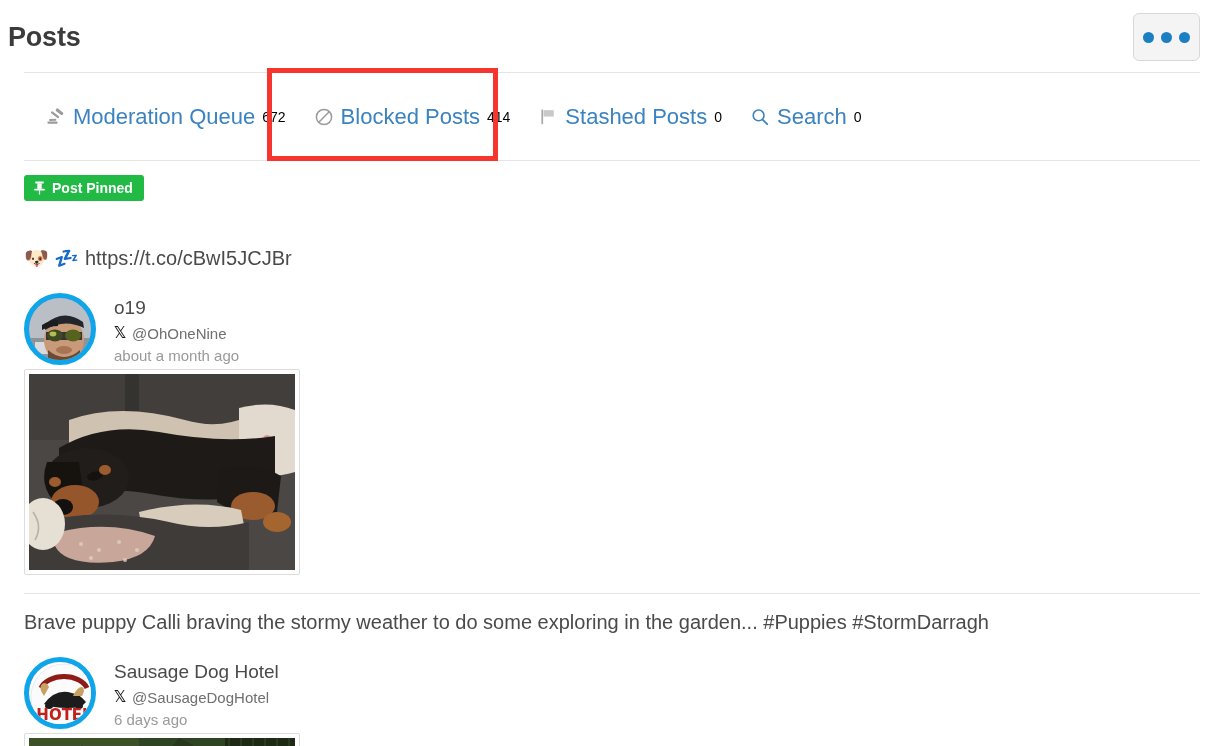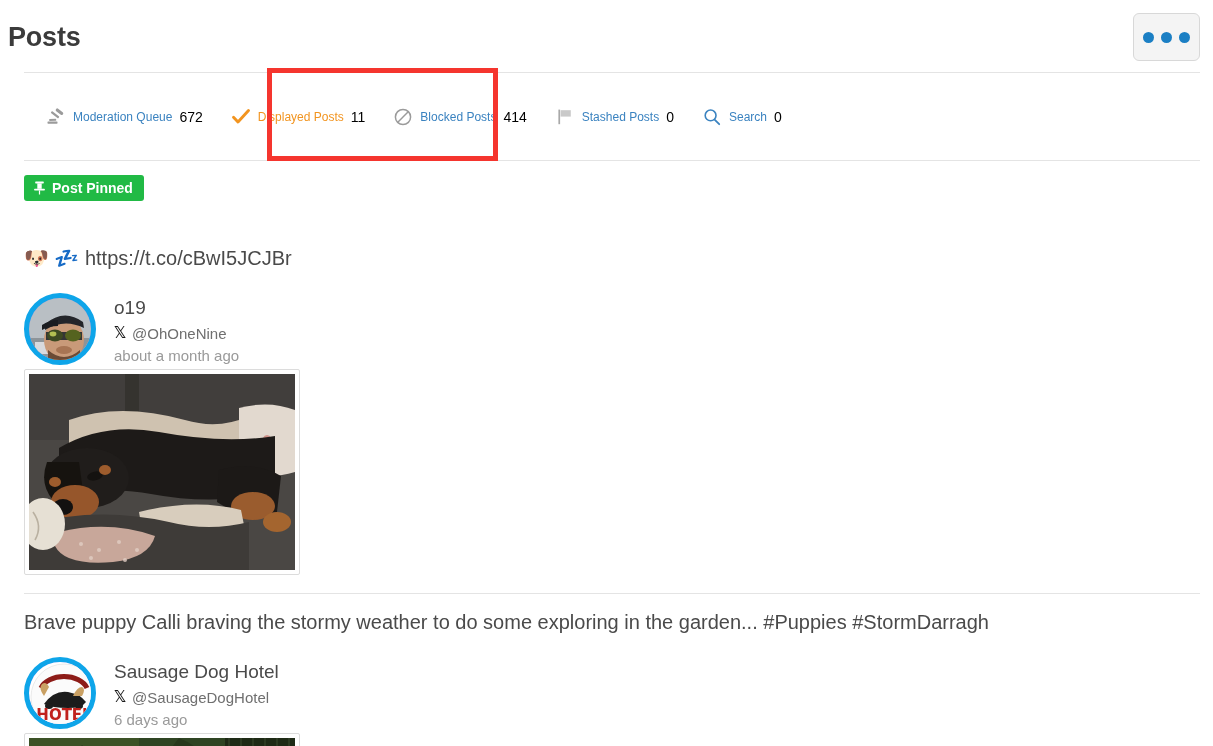--- a/index.html
+++ b/index.html
@@ -67,21 +67,21 @@
   }
   .tab {
     display: flex;
     align-items: center;
     gap: 7px;
     padding: 6px 14px;
     cursor: pointer;
     white-space: nowrap;
   }
   .tab .tab-label {
-    font-size: 12px;
+    font-size: 22px;
     color: #3b83c0;
   }
   .tab .tab-count {
     font-size: 14px;
     color: #000000;
   }
   .tab.active .tab-label { color: #f2941f; }
   .tab-icon {
     display: inline-flex;
     align-items: center;
@@ -210,29 +210,20 @@
             <rect x="3.2" y="11.8" width="7" height="2" rx="0.5" transform="rotate(-2 6.7 12.8)"></rect>
             <rect x="9.2" y="3.2" width="8.6" height="3.1" rx="1.4" transform="rotate(38 13.5 4.7)"></rect>
             <rect x="4.4" y="6.6" width="9.4" height="2.3" rx="0.8" transform="rotate(38 9.1 7.7)"></rect>
           </g>
         </svg>
       </span>
       <span class="tab-label">Moderation Queue</span>
       <span class="tab-count">672</span>
     </div>
 
-    <div class="tab active">
-      <span class="tab-icon">
-        <svg width="20" height="20" viewBox="0 0 20 20">
-          <path d="M2.5 10.2 L7 15 L17.5 3.6" fill="none" stroke="#f2941f" stroke-width="2.9" stroke-linecap="round" stroke-linejoin="round"></path>
-        </svg>
-      </span>
-      <span class="tab-label">Displayed Posts</span>
-      <span class="tab-count">11</span>
-    </div>
 
     <div class="tab">
       <span class="tab-icon">
         <svg width="20" height="20" viewBox="0 0 20 20">
           <circle cx="10" cy="10" r="7.6" fill="none" stroke="#9b9b9b" stroke-width="1.5"></circle>
           <line x1="4.8" y1="15.2" x2="15.2" y2="4.8" stroke="#9b9b9b" stroke-width="1.5"></line>
         </svg>
       </span>
       <span class="tab-label">Blocked Posts</span>
       <span class="tab-count">414</span>

